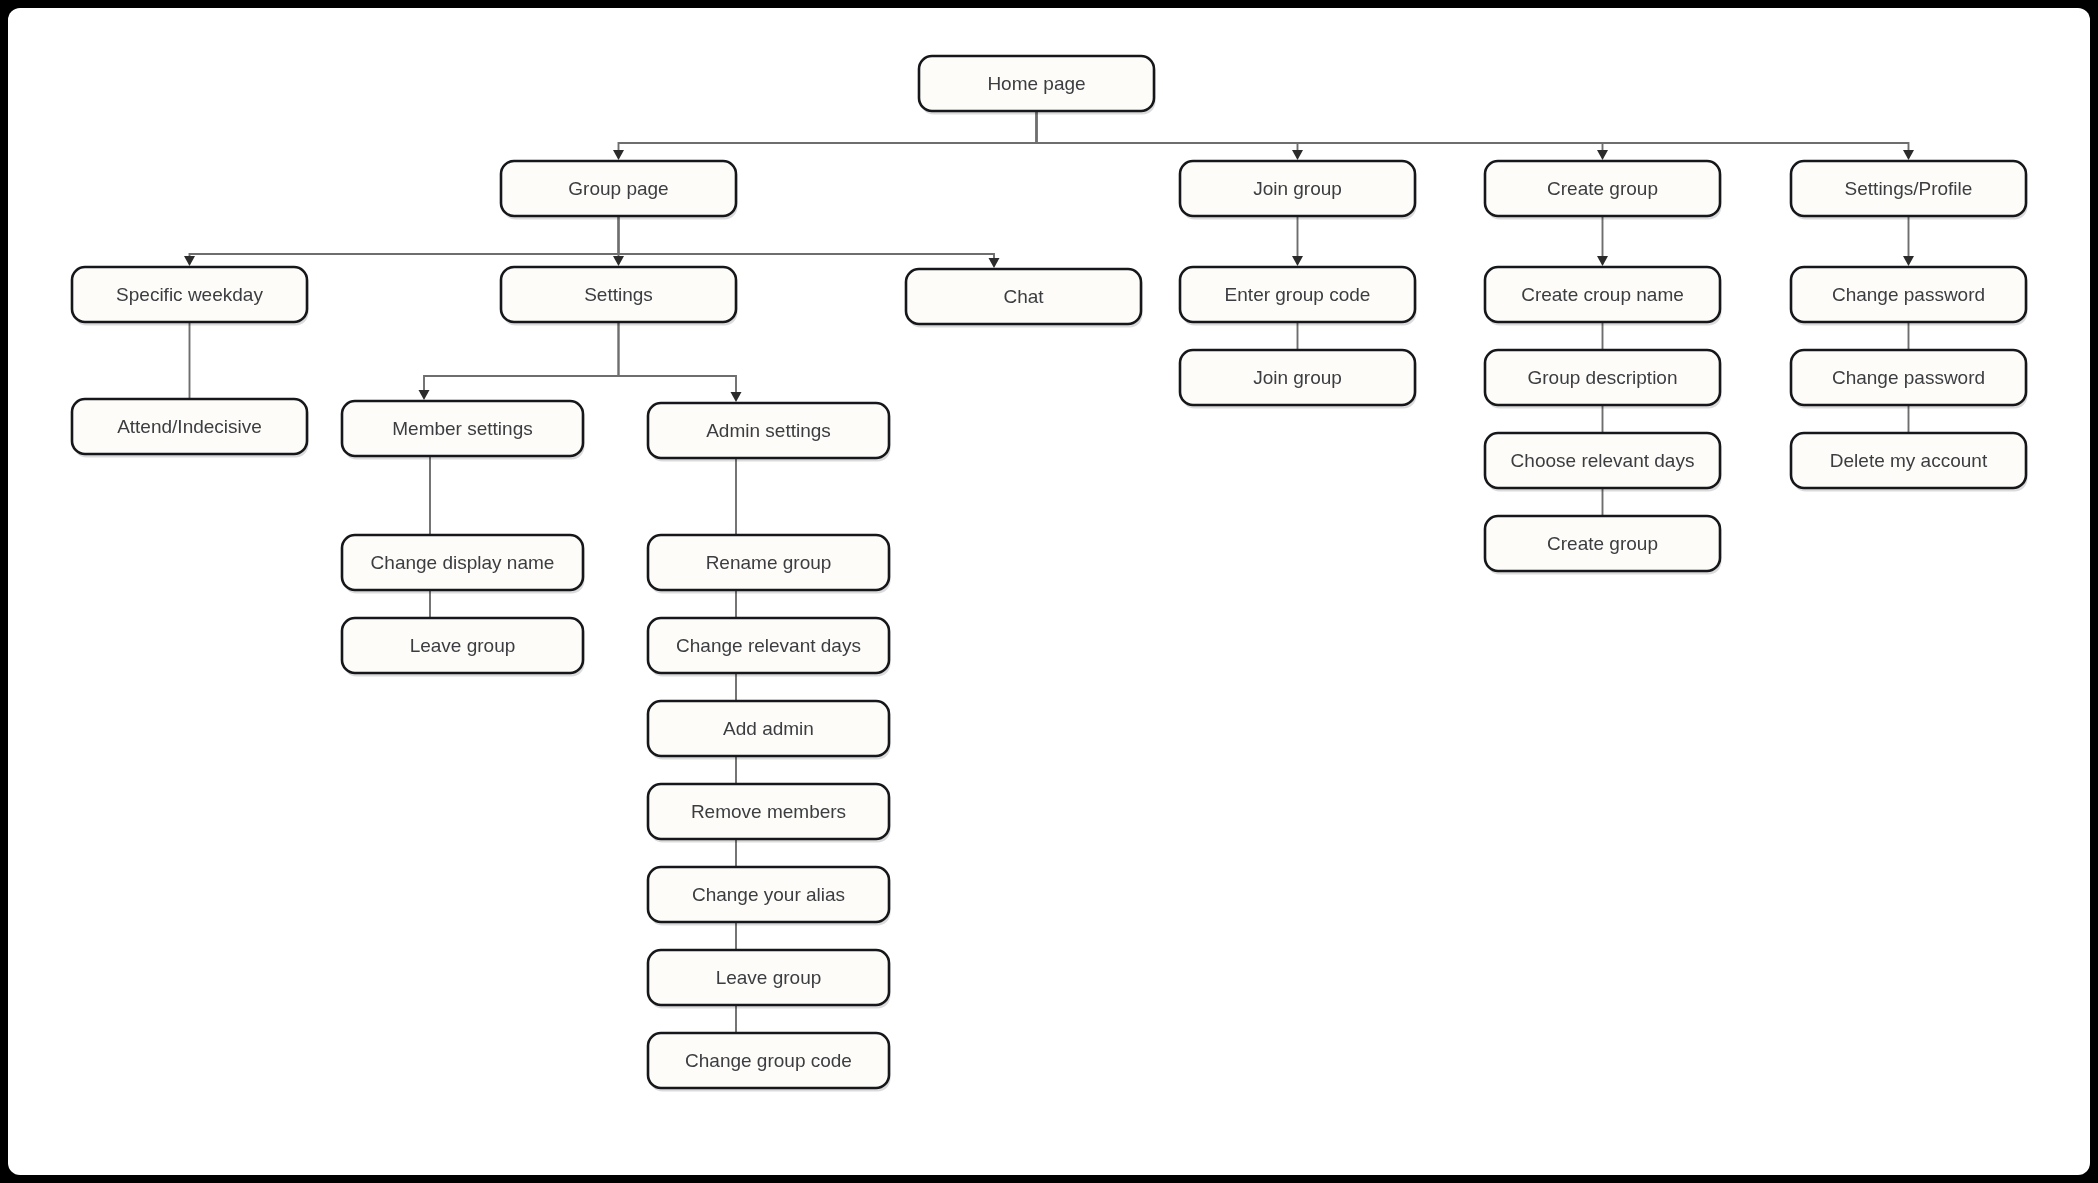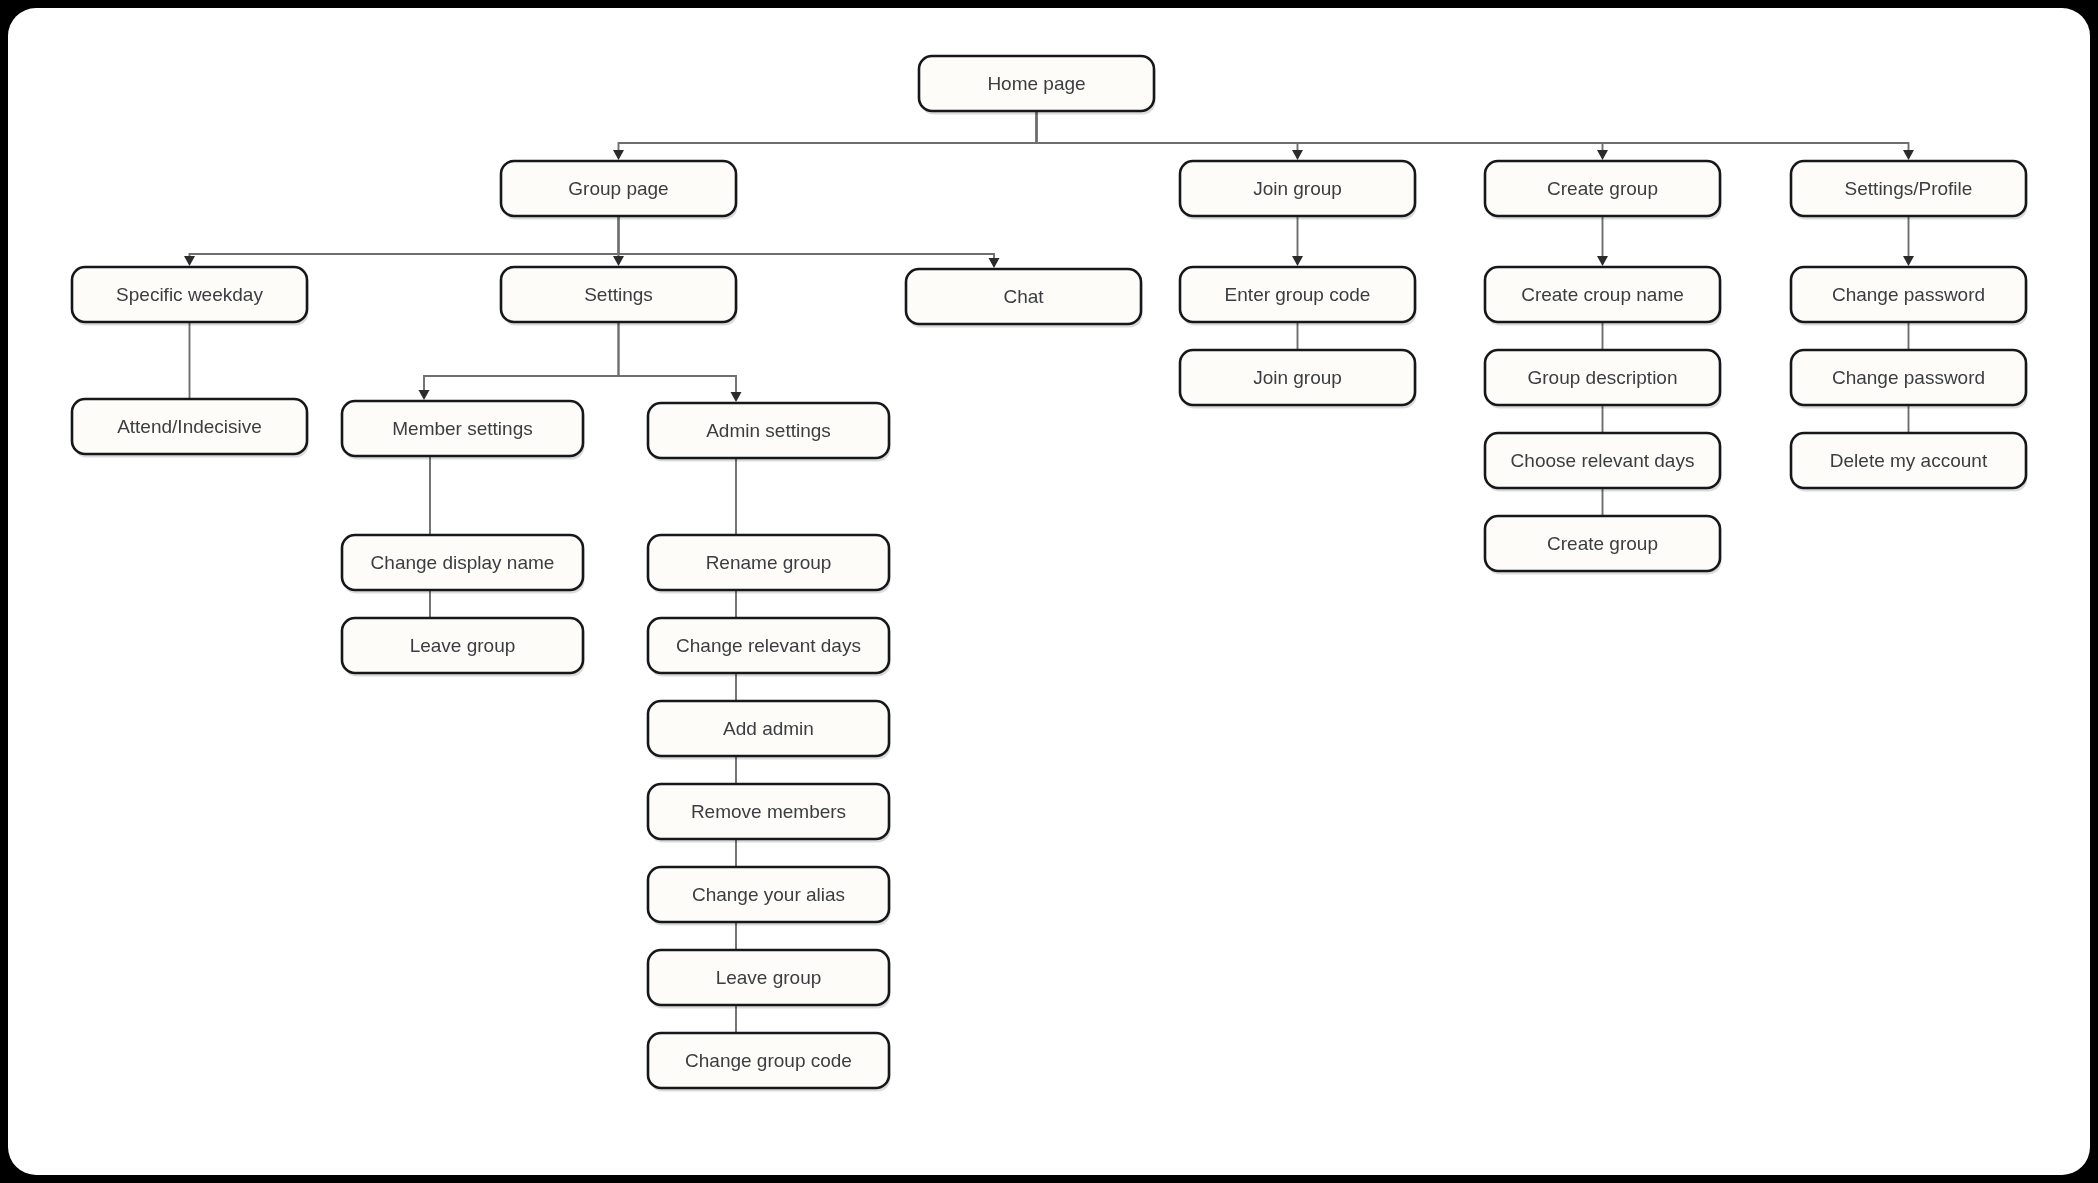--- a/index.html
+++ b/index.html
@@ -14,21 +14,21 @@
     overflow: hidden;
     font-family: "Liberation Sans", "DejaVu Sans", sans-serif;
   }
   #canvas-frame {
     position: absolute;
     left: 8px;
     top: 8px;
     width: 2082px;
     height: 1167px;
     background: #ffffff;
-    border-radius: 28px;
+    border-radius: 12px;
     overflow: hidden;
   }
   #diagram-svg {
     position: absolute;
     left: 0;
     top: 0;
     width: 2082px;
     height: 1167px;
     display: block;
   }

